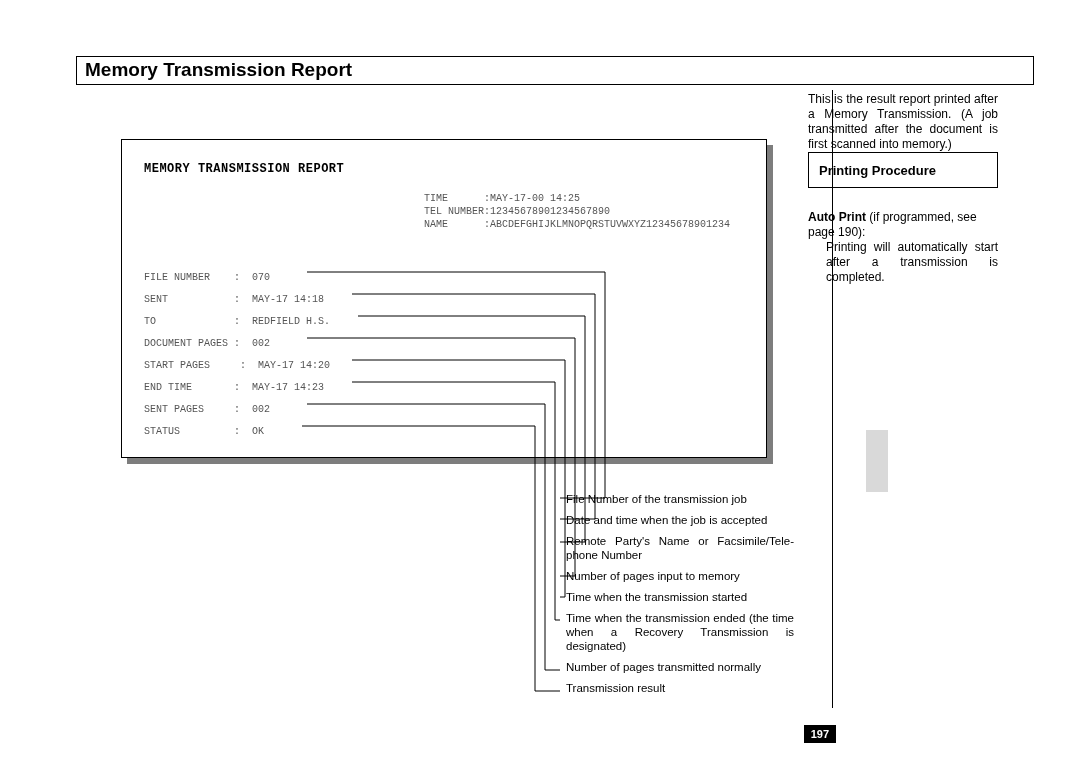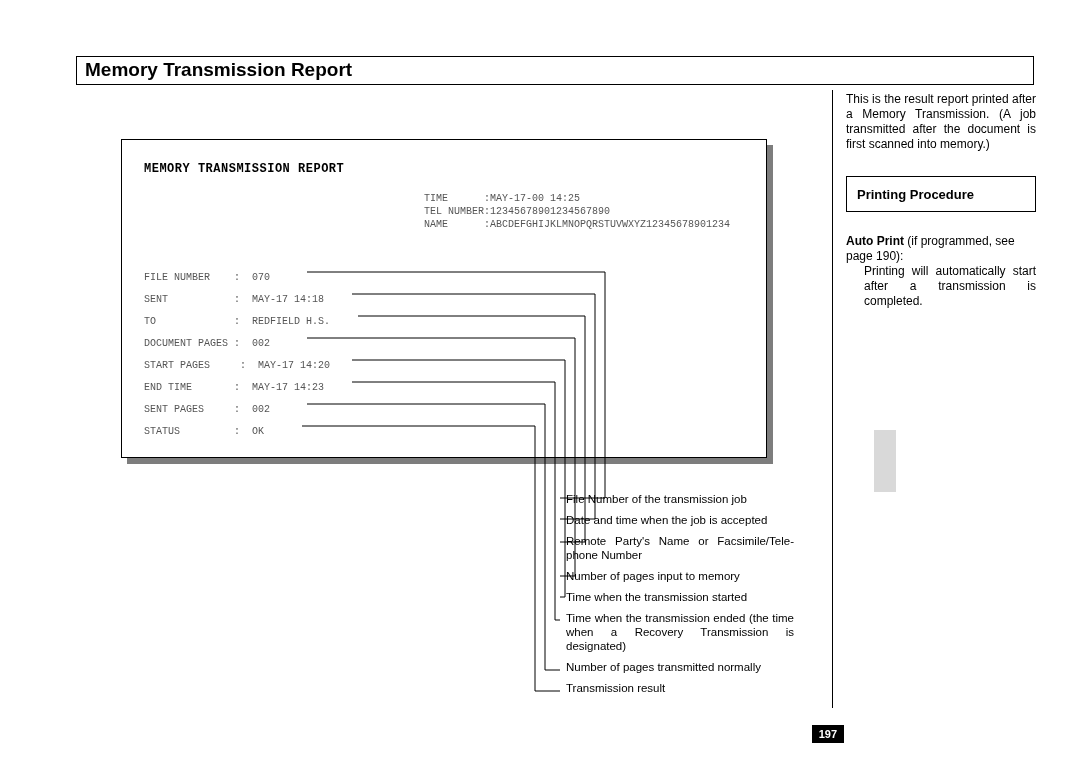--- a/index.html
+++ b/index.html
@@ -8,21 +8,20 @@
     background: #fff;
     width: 1080px;
     height: 763px;
     font-family: Arial, Helvetica, sans-serif;
     color: #000;
   }
   .page {
     position: relative;
     width: 888px;
     height: 763px;
-    padding-left: 8px;
   }
   .section-title-box {
     position: absolute;
     left: 76px;
     top: 56px;
     width: 958px;
     border: 1.5px solid #000;
     padding: 2px 8px 3px 8px;
     box-sizing: border-box;
   }
@@ -72,31 +71,30 @@
     color: #000;
     margin-bottom: 16px;
     letter-spacing: 0.5px;
   }
   .hdr-line { white-space: pre; margin-left: 280px; line-height: 13px; color:#555; }
   .fields { margin-top: 36px; }
   .field-row { white-space: pre; line-height: 22px; color:#555; }
   
   .right-col {
     position: absolute;
-    left: 770px;
+    left: 732px;
     top: 0;
     width: 190px;
   }
   .intro {
     font-size: 12px;
     text-align: justify;
     line-height: 15px;
   }
   .proc-box {
-    margin-top: 24px;
     border: 1px solid #000;
     padding: 8px 10px;
   }
   .proc-title {
     font-size: 13px;
     font-weight: bold;
   }
   .autoprint {
     margin-top: 22px;
     font-size: 12px;

